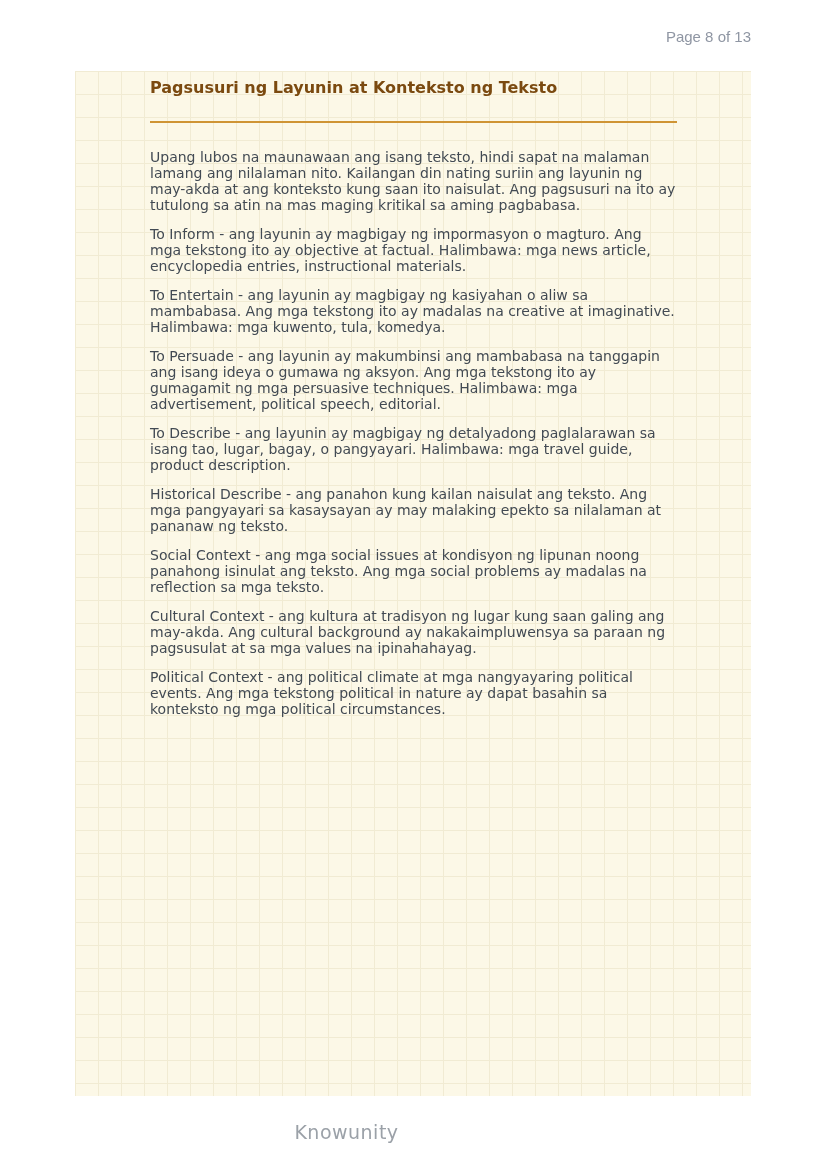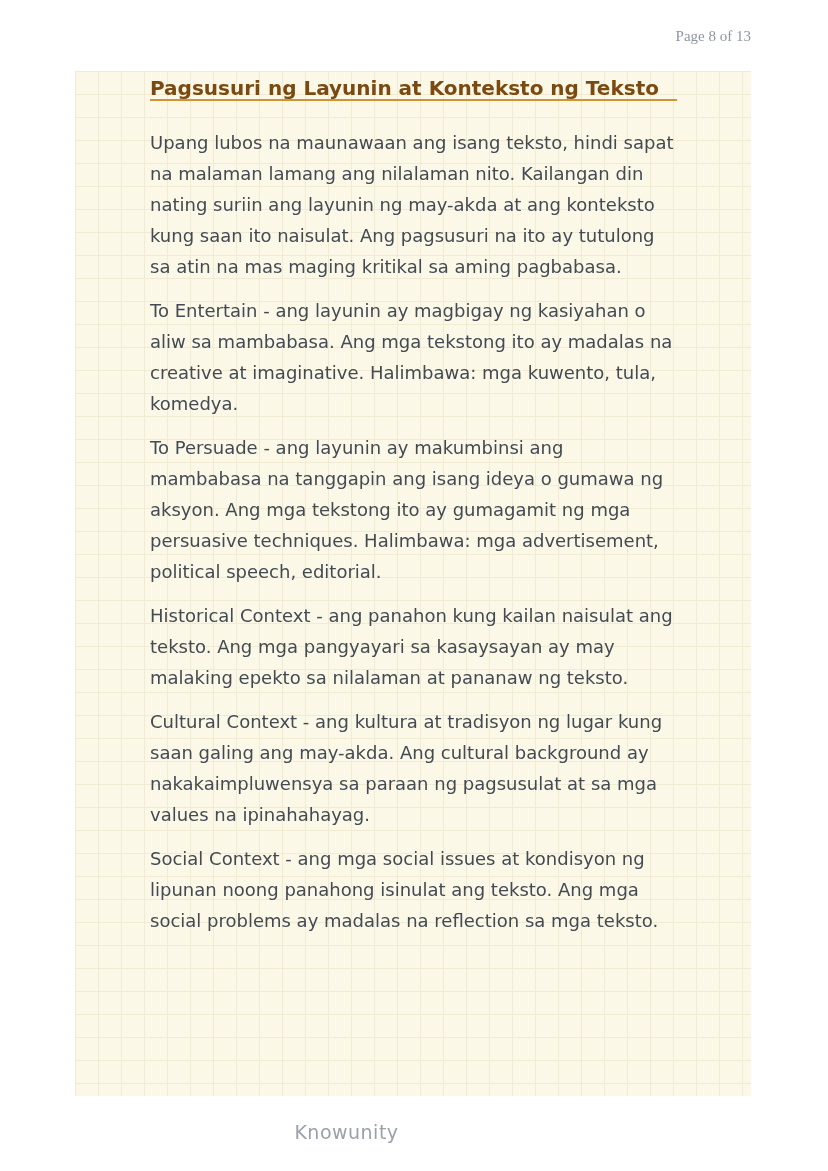--- a/index.html
+++ b/index.html
@@ -8,21 +8,21 @@
     position: relative;
     background: #ffffff;
     font-family: "DejaVu Sans", "Liberation Sans", sans-serif;
     overflow: hidden;
   }
 
   .page-indicator {
     position: absolute;
     top: 28px;
     right: 77px;
-    font-family: Liberation Serif, serif;
+    font-family: Liberation Sans, sans-serif;
     font-size: 15px;
     color: #8f96a3;
   }
 
   .paper {
     position: absolute;
     left: 75px;
     top: 71px;
     width: 676px;
     height: 1025px;
@@ -31,33 +31,33 @@
       linear-gradient(#f1ebd3 1px, transparent 1px),
       linear-gradient(90deg, #f1ebd3 1px, transparent 1px);
     background-size: 23px 23px;
   }
 
   .content {
     padding: 6px 74px 0 75px;
   }
 
   .section-title {
-    font-size: 20px;
+    font-size: 16px;
     font-weight: bold;
     line-height: 22px;
     color: #7b4a10;
-    padding-bottom: 0;
+    padding-bottom: 22px;
     border-bottom: 2px solid #cf9434;
     margin: 15px 0 26px 0;
   }
   .doc-section:first-child .section-title { margin-top: 0; }
 
   .doc-paragraph {
-    font-size: 18px;
-    line-height: 31px;
+    font-size: 14px;
+    line-height: 16px;
     color: #424a53;
     margin: 0 0 13px 0;
   }
 
   .footer-brand {
     position: absolute;
     top: 1121px;
     left: 0;
     width: 693px;
     text-align: center;
@@ -71,24 +71,27 @@
 
 <div class="page-indicator">Page 8 of 13</div>
 
 <div class="paper">
   <div class="content" id="doc-content">
       <section class="doc-section">
         <h2 class="section-title">Pagsusuri ng Layunin at Konteksto ng Teksto</h2>
         <p class="doc-paragraph">Upang lubos na maunawaan ang isang teksto, hindi sapat na malaman lamang ang nilalaman nito. Kailangan din nating suriin ang layunin ng may-akda at ang konteksto kung saan ito naisulat. Ang pagsusuri na ito ay tutulong sa atin na mas maging kritikal sa aming pagbabasa.</p>
       </section>
       <section class="doc-section">
+        <p class="doc-paragraph">To Inform - ang layunin ay magbigay ng impormasyon o magturo. Ang mga tekstong ito ay objective at factual. Halimbawa: mga news article, encyclopedia entries, instructional materials.</p>
         <p class="doc-paragraph">To Entertain - ang layunin ay magbigay ng kasiyahan o aliw sa mambabasa. Ang mga tekstong ito ay madalas na creative at imaginative. Halimbawa: mga kuwento, tula, komedya.</p>
         <p class="doc-paragraph">To Persuade - ang layunin ay makumbinsi ang mambabasa na tanggapin ang isang ideya o gumawa ng aksyon. Ang mga tekstong ito ay gumagamit ng mga persuasive techniques. Halimbawa: mga advertisement, political speech, editorial.</p>
+        <p class="doc-paragraph">To Describe - ang layunin ay magbigay ng detalyadong paglalarawan sa isang tao, lugar, bagay, o pangyayari. Halimbawa: mga travel guide, product description.</p>
       </section>
       <section class="doc-section">
-        <p class="doc-paragraph">Historical Context - ang panahon kung kailan naisulat ang teksto. Ang mga pangyayari sa kasaysayan ay may malaking epekto sa nilalaman at pananaw ng teksto.</p>
+        <p class="doc-paragraph">Historical Describe - ang panahon kung kailan naisulat ang teksto. Ang mga pangyayari sa kasaysayan ay may malaking epekto sa nilalaman at pananaw ng teksto.</p>
+        <p class="doc-paragraph">Social Context - ang mga social issues at kondisyon ng lipunan noong panahong isinulat ang teksto. Ang mga social problems ay madalas na reflection sa mga teksto.</p>
         <p class="doc-paragraph">Cultural Context - ang kultura at tradisyon ng lugar kung saan galing ang may-akda. Ang cultural background ay nakakaimpluwensya sa paraan ng pagsusulat at sa mga values na ipinahahayag.</p>
-        <p class="doc-paragraph">Social Context - ang mga social issues at kondisyon ng lipunan noong panahong isinulat ang teksto. Ang mga social problems ay madalas na reflection sa mga teksto.</p>
+        <p class="doc-paragraph">Political Context - ang political climate at mga nangyayaring political events. Ang mga tekstong political in nature ay dapat basahin sa konteksto ng mga political circumstances.</p>
       </section>
     </div>
 </div>
 
 <div class="footer-brand">Knowunity</div>
 
 </body></html>

